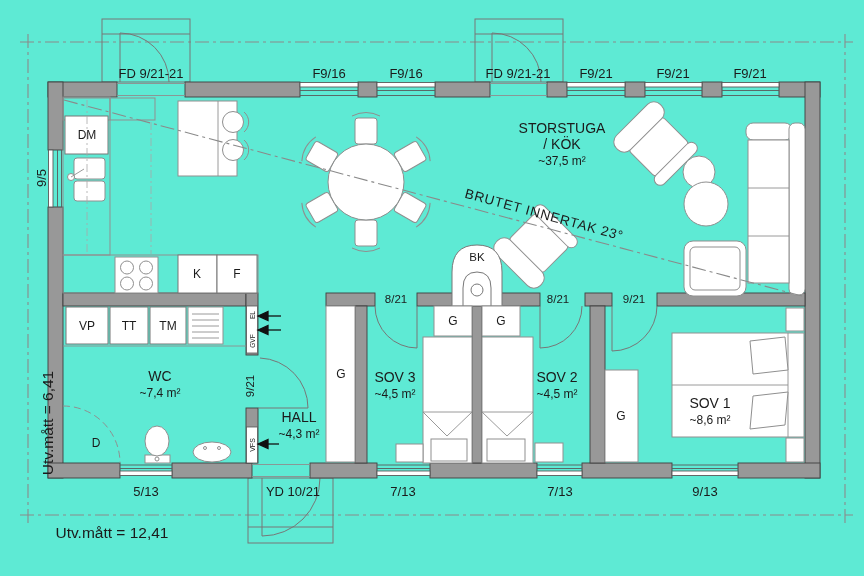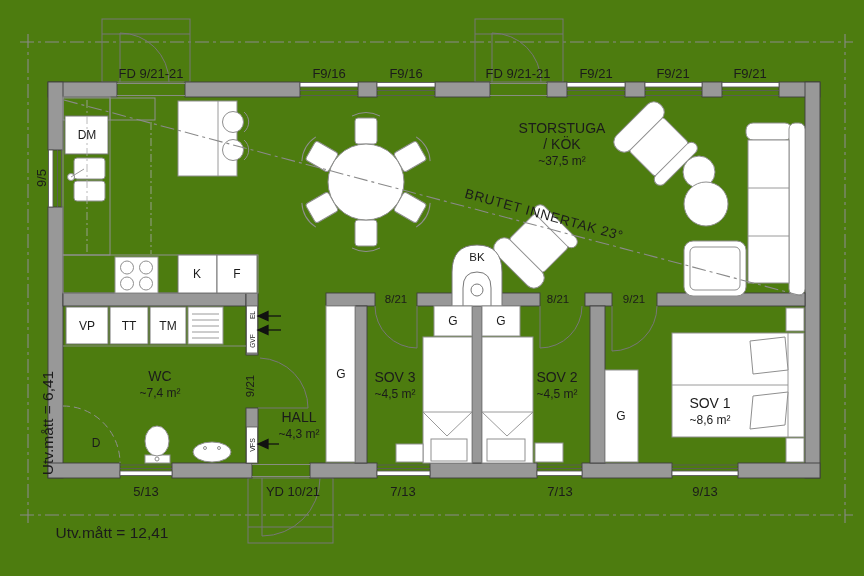--- a/index.html
+++ b/index.html
@@ -1,16 +1,16 @@
 <!DOCTYPE html>
 <html><head>
 <meta charset="utf-8">
 <style>
   html,body{margin:0;padding:0;background:#fff;}
-  .plan-wrap{position:relative;width:864px;height:576px;background:#4d7c0f;overflow:hidden;}
+  .plan-wrap{position:relative;width:864px;height:576px;background:#5eead4;overflow:hidden;}
   svg{position:absolute;left:0;top:0;}
   text{font-family:"Liberation Sans",sans-serif;fill:#1b1b1b;}
   .fs-win{font-size:13px;}
   .fs-sm{font-size:11.5px;}
   .fs-room{font-size:14px;}
   .fs-area{font-size:12px;}
   .fs-fix{font-size:12px;}
   .fs-tiny{font-size:6.5px;}
   .fs-tiny2{font-size:7px;}
   .fs-dim{font-size:15.5px;}

